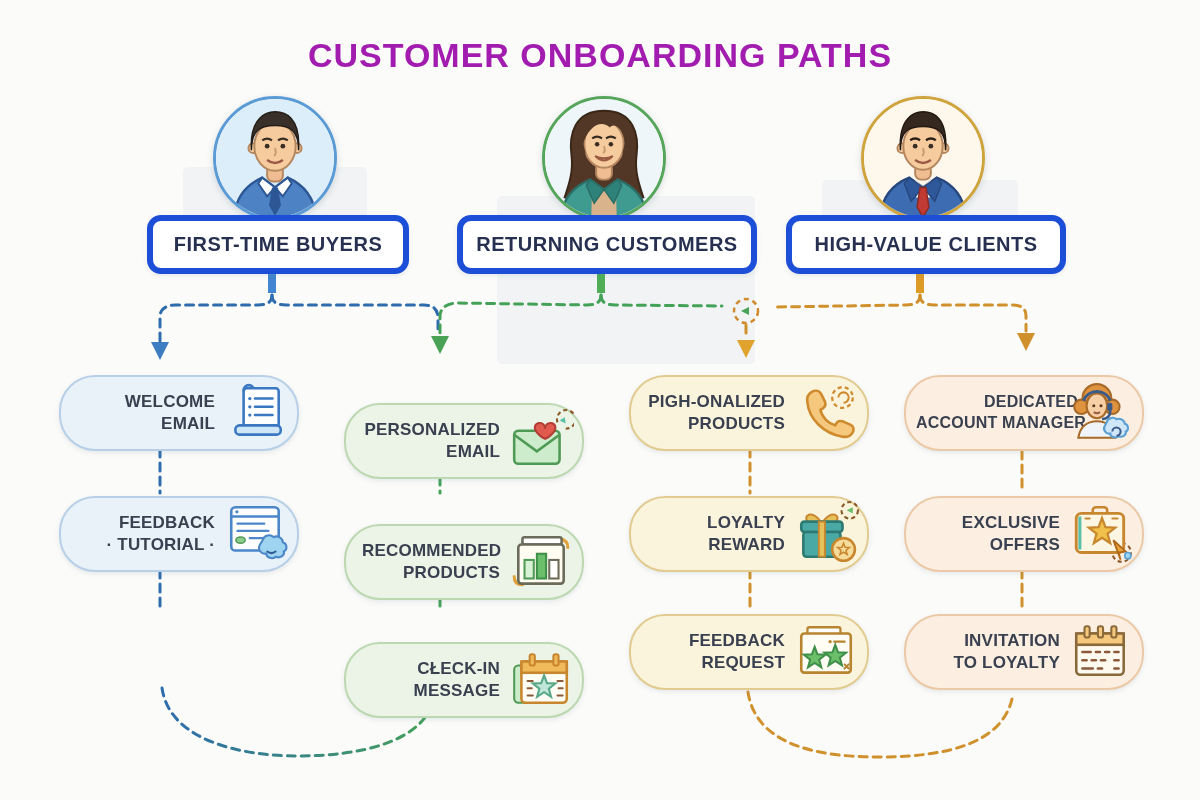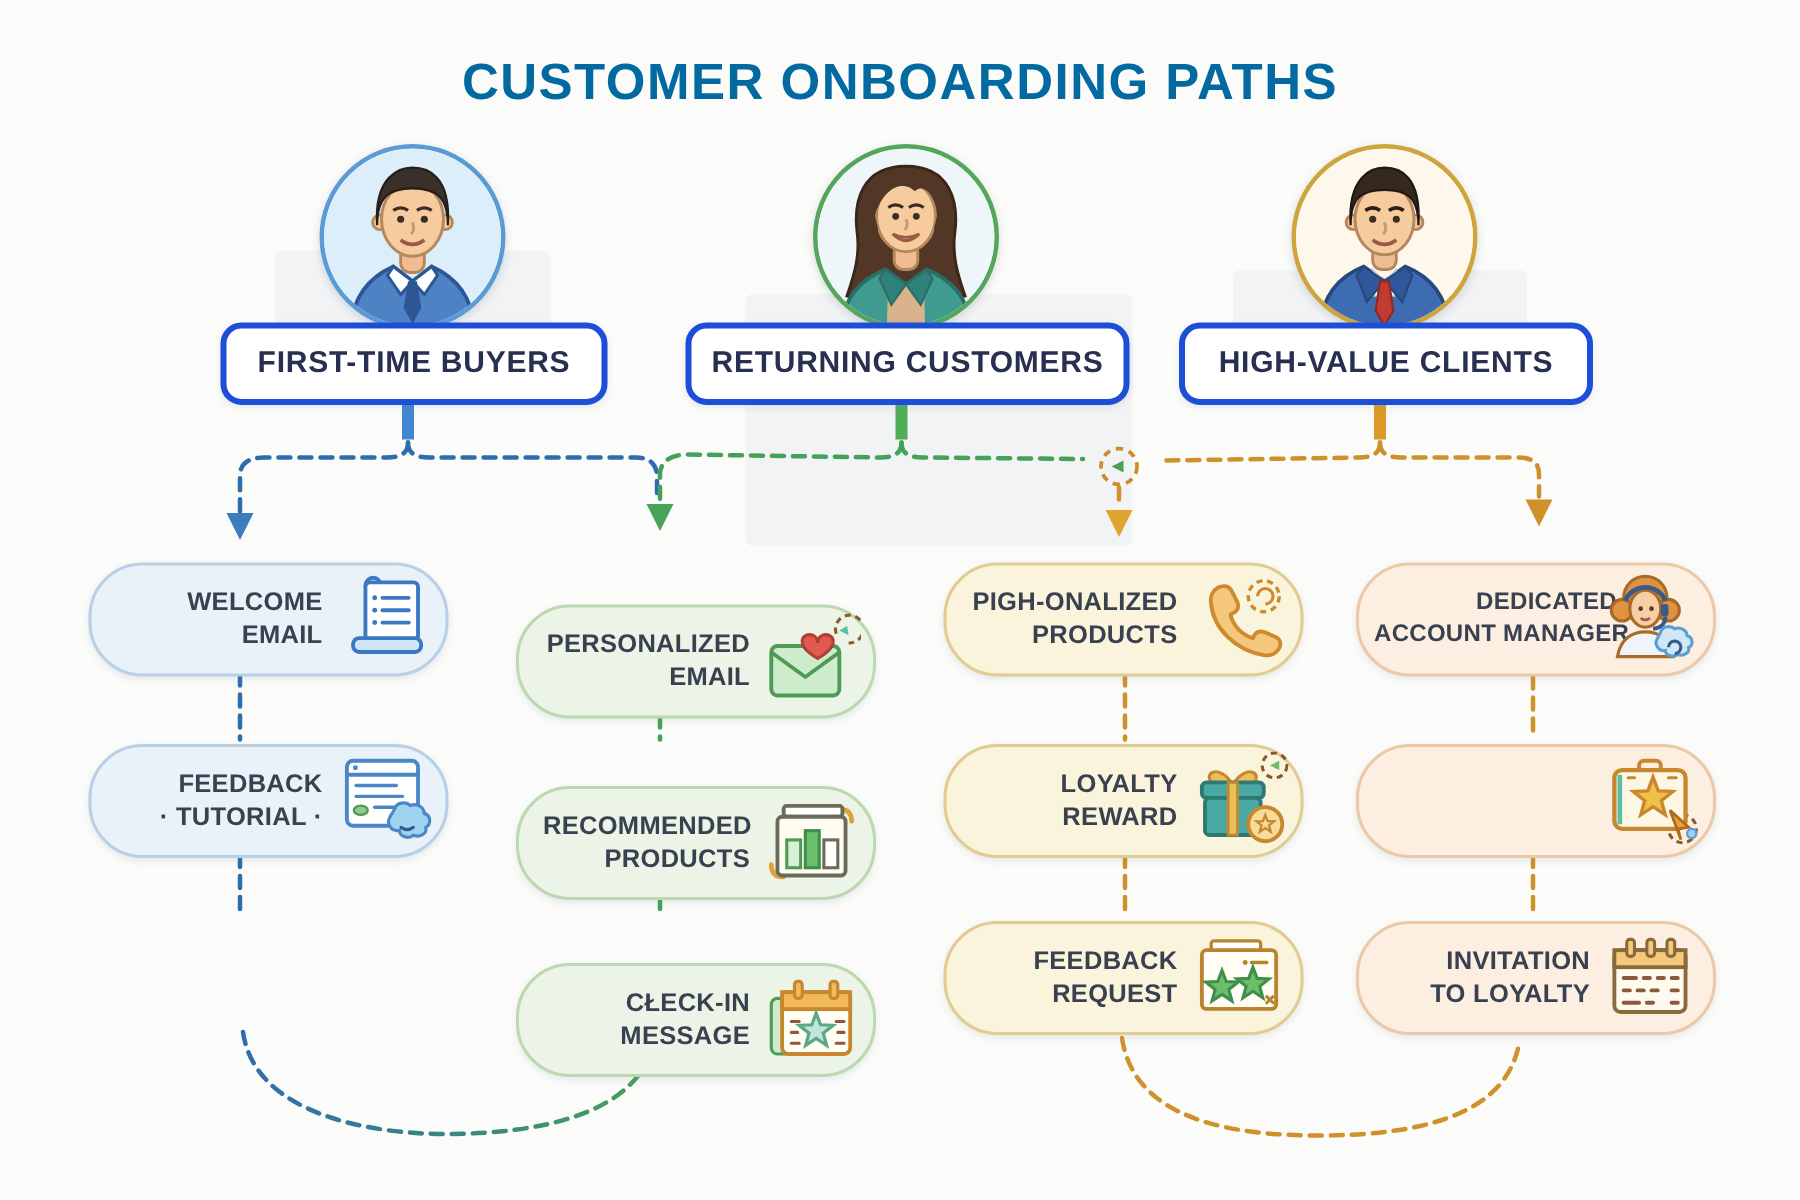--- a/index.html
+++ b/index.html
@@ -1,37 +1,37 @@
 <!DOCTYPE html>
 <html><head>
 <meta charset="utf-8">
 <style>
   html,body{margin:0;padding:0;}
   body{font-family:"Liberation Sans",sans-serif;background:#fff;}
   .canvas{position:relative;width:1200px;height:800px;background:#fbfbf9;overflow:hidden;}
 
   .title{position:absolute;top:36px;left:0;width:100%;text-align:center;
-    font-size:34px;font-weight:700;letter-spacing:1px;color:#0369a1;}
+    font-size:34px;font-weight:700;letter-spacing:1px;color:#a21caf;}
 
   .backcard{position:absolute;background:#f1f3f4;border-radius:5px;z-index:0;}
   #backcard-1{left:183px;top:167px;width:184px;height:94px;}
   #backcard-2{left:497px;top:196px;width:258px;height:168px;}
   #backcard-3{left:822px;top:180px;width:196px;height:82px;}
 
   .connectors{position:absolute;left:0;top:0;z-index:1;pointer-events:none;}
 
   .persona{position:absolute;z-index:2;}
   .avatar{position:absolute;width:118px;height:118px;border-radius:50%;overflow:hidden;
     box-shadow:0 2px 6px rgba(100,120,140,.25);}
   .avatar svg{display:block;}
   #persona-1 .avatar{left:213px;top:96px;border:3px solid #5b9bd5;}
   #persona-2 .avatar{left:542px;top:96px;border:3px solid #55a55b;}
   #persona-3 .avatar{left:861px;top:96px;border:3px solid #cfa43c;}
   .persona-label{position:absolute;top:215px;height:47px;background:#fff;
-    border:4px solid #1d4ed8;border-radius:14px;display:flex;align-items:center;justify-content:center;
+    border:6px solid #1d4ed8;border-radius:14px;display:flex;align-items:center;justify-content:center;
     font-size:20px;font-weight:700;letter-spacing:.5px;color:#273050;
     box-shadow:0 2px 4px rgba(120,140,160,.15);}
   #persona-1 .persona-label{left:147px;width:250px;}
   #persona-2 .persona-label{left:457px;width:288px;}
   #persona-3 .persona-label{left:786px;width:268px;}
 
   .pill{position:absolute;width:236px;height:72px;border-radius:36px;border:2px solid;
     z-index:2;box-shadow:0 2px 5px rgba(120,140,160,.16);}
   .pill .label{position:absolute;left:16px;right:82px;top:50%;transform:translateY(-50%);
     text-align:right;font-size:17px;font-weight:700;letter-spacing:.2px;color:#39404f;line-height:1.3;}
@@ -348,20 +348,24 @@
         <circle cx="25" cy="25" r="1.5" fill="#5a3a22"></circle>
           <circle cx="32" cy="25" r="1.5" fill="#5a3a22"></circle>
         <path d="M25,31 q3,2.5 6,0" stroke="#9a5a44" stroke-width="1.8" fill="none"></path>
         <path d="M10,56 C12,44 20,40 28,40 C36,40 44,44 46,56 Z" fill="#eef4fa" stroke="#a86a28" stroke-width="2"></path>
         <path d="M36,44 c-3,4 1,9 5,8 c0,3 5,5 8,2.5 c3.5,1.5 8,-1 7,-4.5 c3.5,-1.5 2.5,-7 -1,-7.5 c0,-3.5 -4.5,-6 -8,-4.5 c-2.5,-2.5 -8,-1.5 -9,2 z" fill="#cfe7f8" stroke="#5a9fd4" stroke-width="2"></path>
         <path d="M43,50 a4 4 0 1 1 4,4" fill="none" stroke="#3a5a8a" stroke-width="2"></path>
       </svg>
     </span>
   </div>
   <div class="pill peach col-x4 row-y2">
+    <div class="label">
+        <span class="line">EXCLUSIVE</span>
+        <span class="line">OFFERS</span>
+      </div>
     <span class="icon">
       <svg viewBox="0 0 64 64" width="66" height="66">
         <circle cx="52" cy="50" r="9" fill="none" stroke="#8a5a28" stroke-width="2" stroke-dasharray="4 3"></circle>
         <rect x="24" y="6" width="14" height="8" rx="3" fill="none" stroke="#c8872e" stroke-width="2.5"></rect>
         <rect x="8" y="12" width="46" height="38" rx="5" fill="#fdf6e2" stroke="#c8872e" stroke-width="2.8"></rect>
         <line x1="11.5" y1="15" x2="11.5" y2="47" stroke="#5bbfa8" stroke-width="3"></line>
         <path transform="translate(33,30) scale(1.35)" d="M0,-10 L2.47,-3.4 L9.51,-3.09 L4,1.3 L5.88,8.09 L0,4.2 L-5.88,8.09 L-4,1.3 L-9.51,-3.09 L-2.47,-3.4 Z" fill="#f0c04a" stroke="#c8872e" stroke-width="1.6"></path>
         <line x1="17" y1="17" x2="21" y2="17" stroke="#c8872e" stroke-width="2" stroke-linecap="round"></line>
         <line x1="43" y1="17" x2="48" y2="17" stroke="#c8872e" stroke-width="2" stroke-linecap="round"></line>
         <path d="M44,38 L56,49 L49,50 L51,57 Z" fill="#e8a33a" stroke="#b06a1a" stroke-width="1.8"></path>

